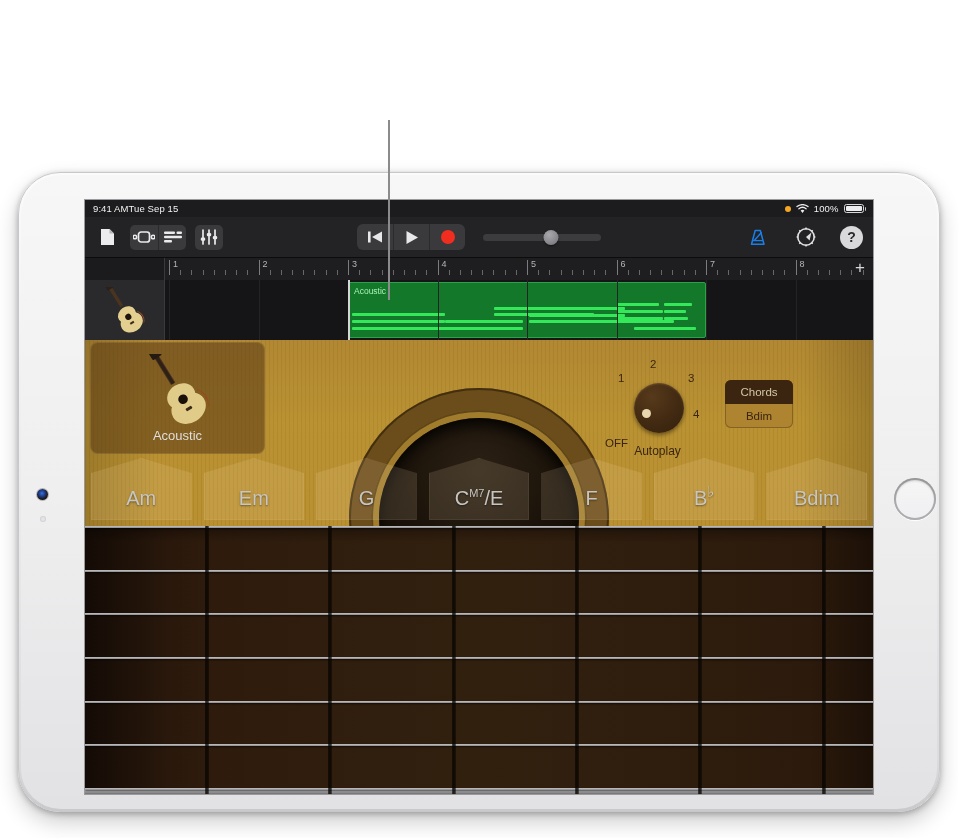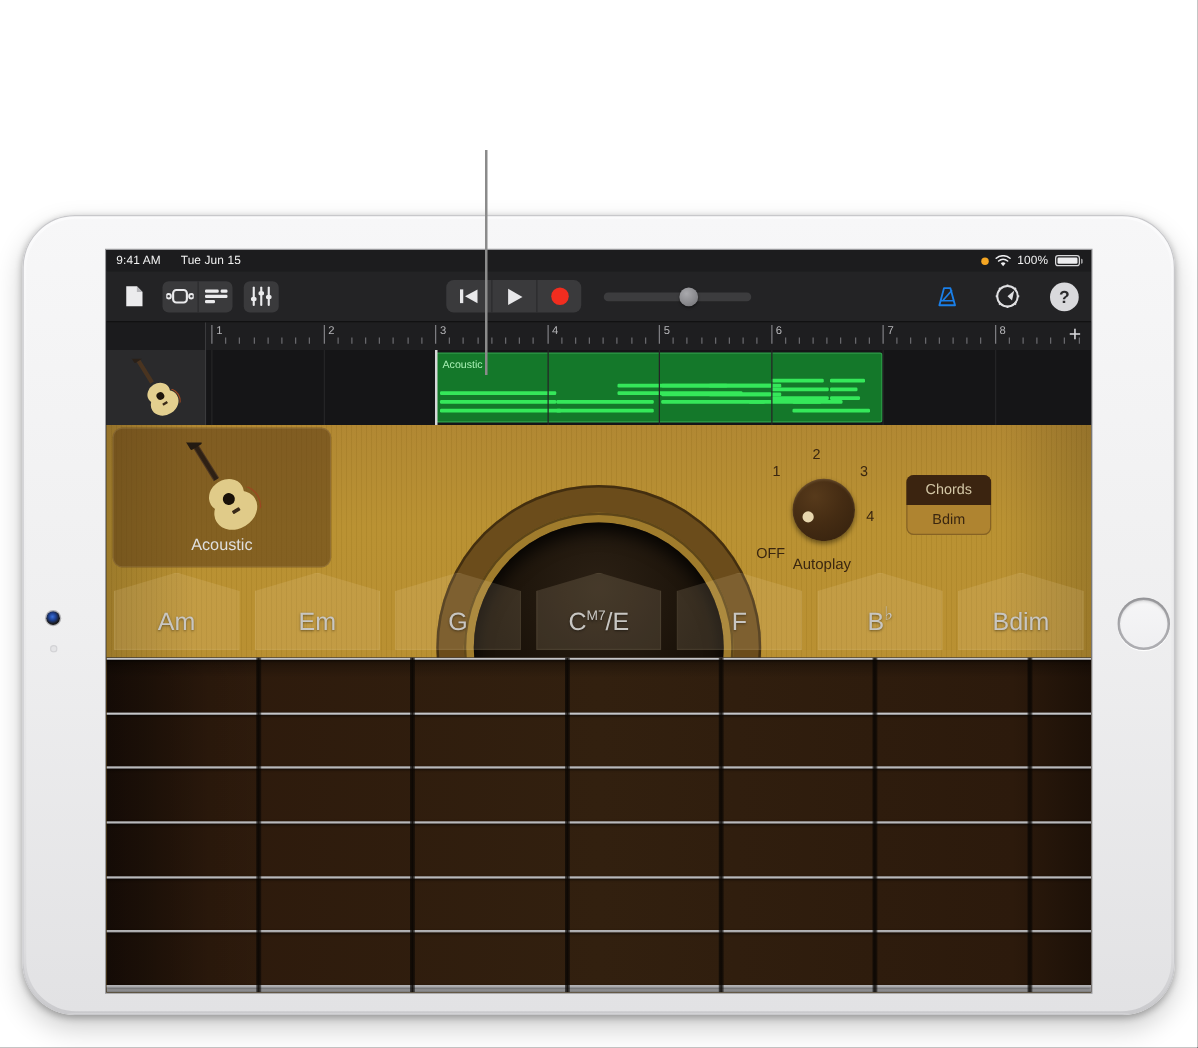--- a/index.html
+++ b/index.html
@@ -74,21 +74,21 @@
 
   
   #status-bar {
     position: relative;
     height: 17px;
     background: #1c1c1e;
     color: #f0f0f0;
     font-size: 9.5px;
     display: flex; align-items: center;
   }
-  #status-left { position:absolute; left:8px; display:flex; gap:16px; align-items:center; }
+  #status-left { position:absolute; left:8px; display:flex; gap:0; align-items:center; }
   #status-right { position:absolute; right:7px; display:flex; gap:5px; align-items:center; }
   .status-txt { font-size: 9.5px; color: #f2f2f2; letter-spacing: .1px; }
   #orange-dot { width:6px; height:6px; border-radius:50%; background:#f5a623; }
   #battery-body {
     width: 20px; height: 9.5px; border-radius: 2.5px;
     border: 1px solid #d8d8da; position: relative;
   }
   #battery-body::after {
     content:''; position:absolute; left:1px; top:1px; bottom:1px; right:1px;
     background:#ededef; border-radius:1px;
@@ -361,21 +361,21 @@
 </div>
 <div id="camera-lens"></div>
 <div id="ambient-sensor"></div>
 <div id="home-button"></div>
 
 <div id="screen">
 
   <div id="status-bar">
     <div id="status-left">
       <span class="status-txt">9:41 AM</span>
-      <span class="status-txt">Tue Jun 15</span>
+      <span class="status-txt">Tue Sep 15</span>
     </div>
     <div id="status-right">
       <span id="orange-dot"></span>
       <svg width="13" height="10" viewBox="0 0 13 10">
         <path d="M6.5 8.9 L4.6 6.6 a3 3 0 0 1 3.8 0 Z" fill="#ededef"></path>
         <path d="M2.9 4.8 a5.6 5.6 0 0 1 7.2 0" stroke="#ededef" stroke-width="1.3" fill="none" stroke-linecap="round"></path>
         <path d="M1 2.6 a8.6 8.6 0 0 1 11 0" stroke="#ededef" stroke-width="1.3" fill="none" stroke-linecap="round"></path>
       </svg>
       <span class="status-txt">100%</span>
       <span style="display:flex;align-items:center;">

